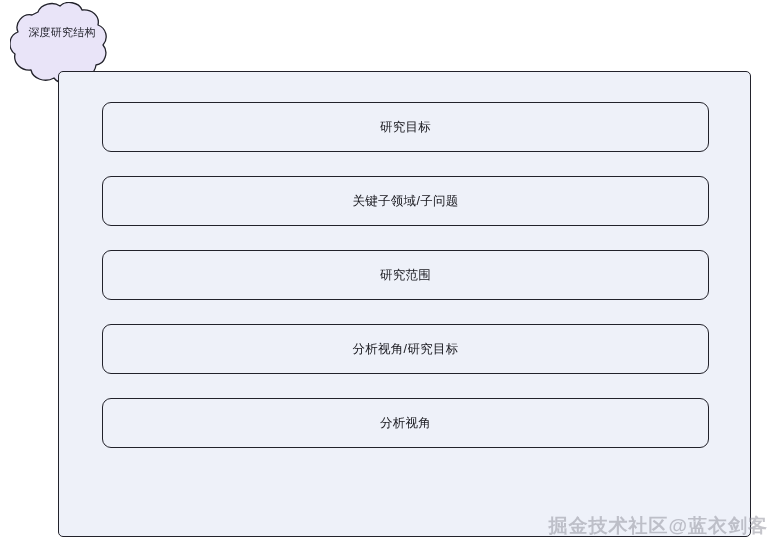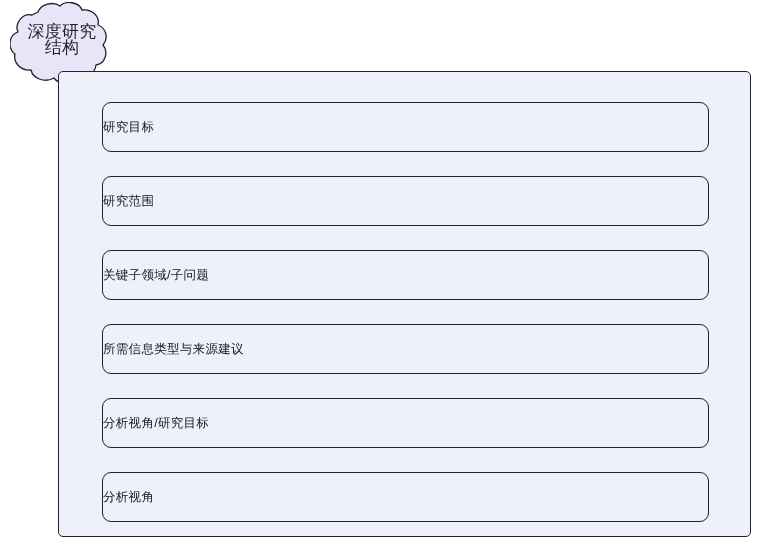--- a/index.html
+++ b/index.html
@@ -32,21 +32,21 @@
     position: absolute;
     left: 0;
     top: 0;
   }
   .cloud-label {
     position: absolute;
     left: 13px;
     top: 22px;
     width: 78px;
     text-align: center;
-    font-size: 17px;
+    font-size: 11px;
     line-height: 16px;
     color: #1f1f28;
     letter-spacing: 0.2px;
   }
 
   
   .container-box {
     position: absolute;
     left: 58px;
     top: 71px;
@@ -69,21 +69,21 @@
   }
 
   .row-box {
     height: 50px;
     background: #eef1f9;
     border: 1.3px solid #22222b;
     border-radius: 9px;
     box-sizing: border-box;
     display: flex;
     align-items: center;
-    justify-content: flex-start;
+    justify-content: center;
     font-size: 12.5px;
     color: #16161c;
     letter-spacing: 0.3px;
   }
 
   
   .watermark {
     position: absolute;
     right: 14px;
     bottom: 8px;
@@ -112,30 +112,28 @@
     <div class="cloud-label">深度研究结构</div>
   </div>
 
   <div class="container-box"></div>
 
   <div class="rows">
     <div class="row-box">
       <span>研究目标</span>
     </div>
     <div class="row-box">
-      <span>研究范围</span>
-    </div>
-    <div class="row-box">
       <span>关键子领域/子问题</span>
     </div>
     <div class="row-box">
-      <span>所需信息类型与来源建议</span>
+      <span>研究范围</span>
     </div>
     <div class="row-box">
       <span>分析视角/研究目标</span>
     </div>
     <div class="row-box">
       <span>分析视角</span>
     </div>
   </div>
 
+  <div class="watermark">掘金技术社区@蓝衣剑客</div>
 
 </div>
 
 </body></html>

